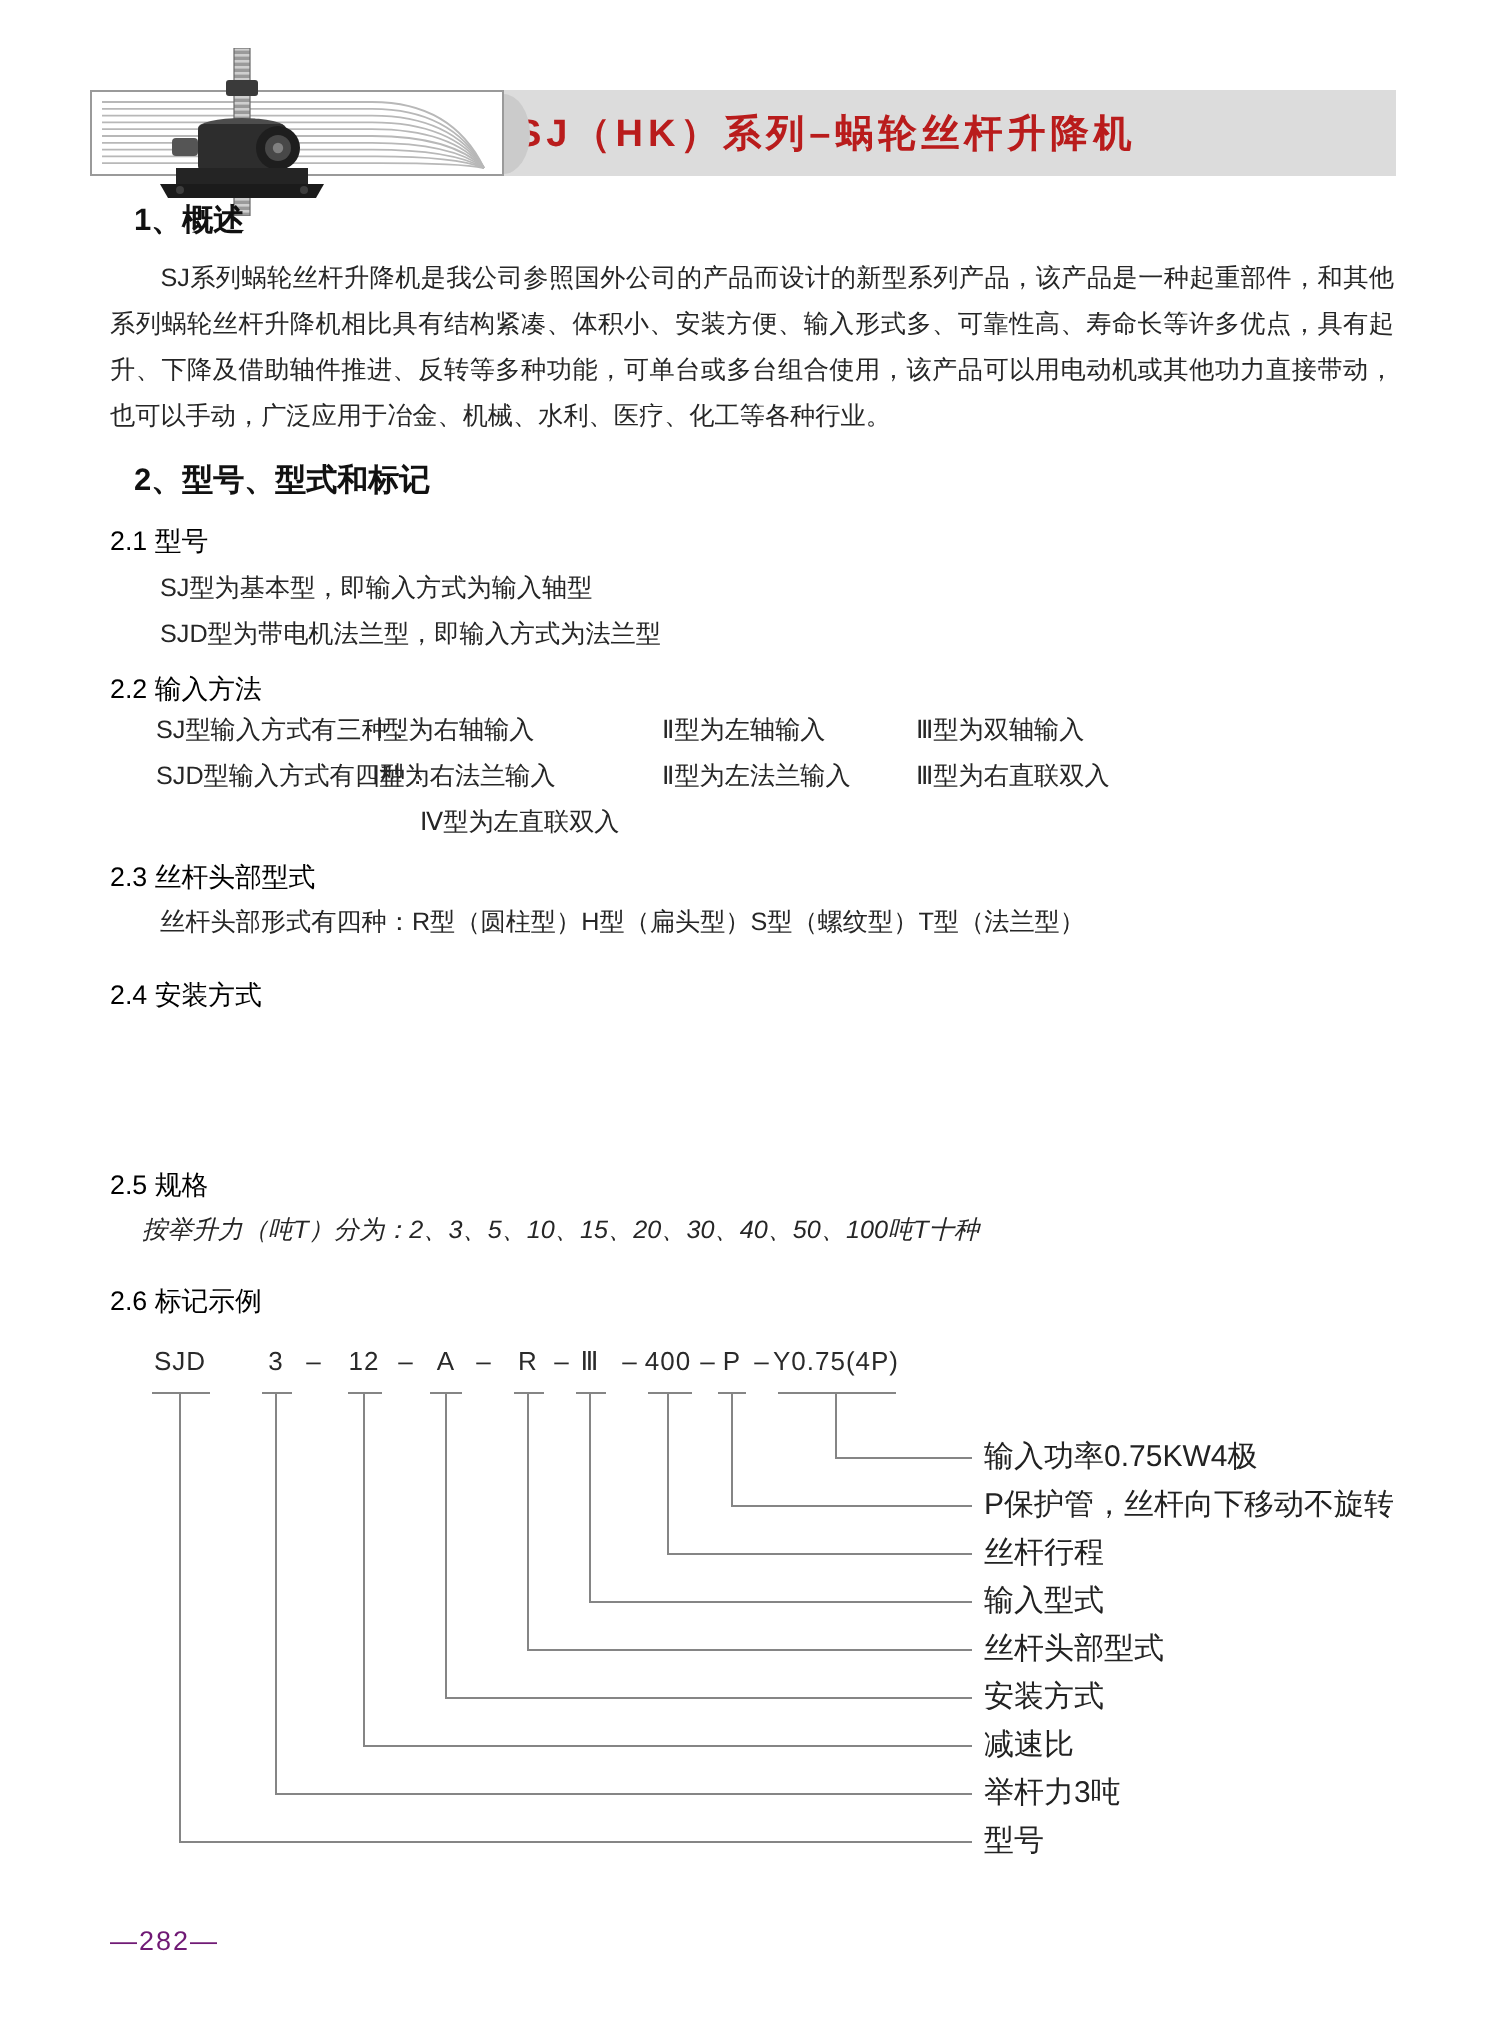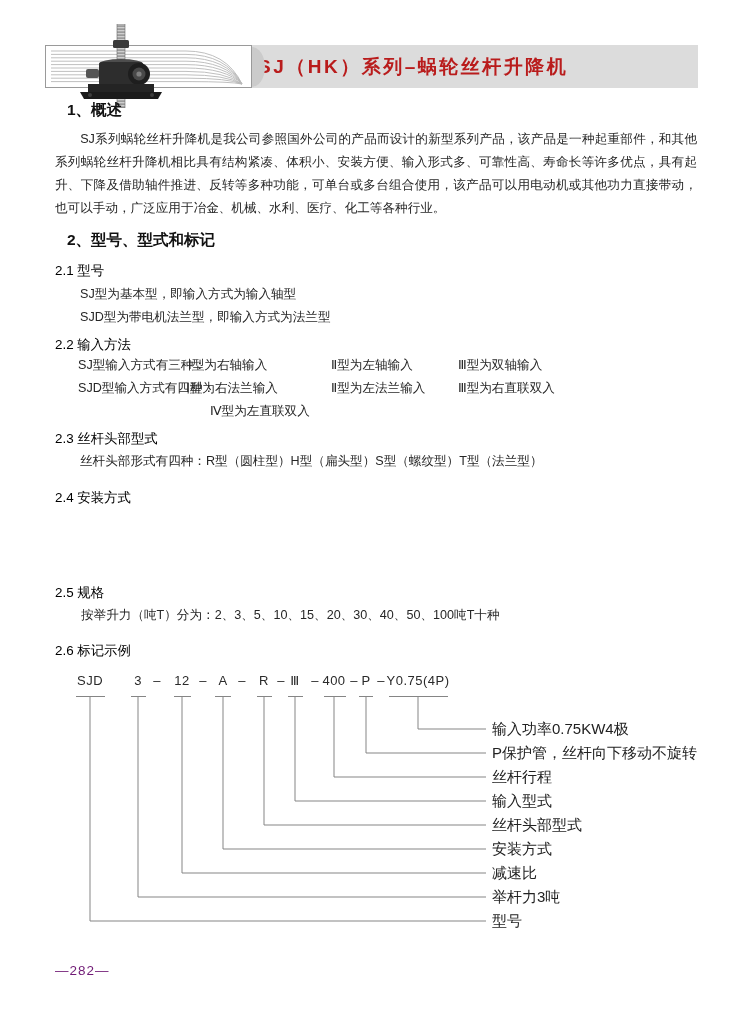--- a/index.html
+++ b/index.html
@@ -41,21 +41,21 @@
   }
   .block-21 { position:absolute; left:80px; top:283px; line-height:23.4px; white-space:nowrap; }
   .block-22 { position:absolute; left:0; top:357px; width:738px; height:70px; }
   .block-22 span { position:absolute; white-space:nowrap; font-size:12.6px; color:#262626; }
   .line-23 { position:absolute; left:80px; top:453px; white-space:nowrap; }
   .block-24 {
     position:absolute; left:80px; top:511px;
     display:grid; grid-template-columns:235px auto; line-height:23.3px;
   }
   .block-24 div { white-space:nowrap; }
-  .line-25 { position:absolute; left:81px; top:607px; white-space:nowrap; }
+  .line-25 { position:absolute; left:71px; top:607px; white-space:nowrap;font-style:italic; }
 
   
   .diagram { position:absolute; left:0; top:668px; width:750px; height:290px; }
   .diagram svg.dlines { position:absolute; left:0; top:0; width:750px; height:290px; }
   .code {
     position:absolute; top:5px; transform:translateX(-50%);
     font-size:13px; color:#2a2a2a; white-space:nowrap; letter-spacing:0.5px;
   }
   .dlabel {
     position:absolute; left:492px; font-size:15px; line-height:16px;

